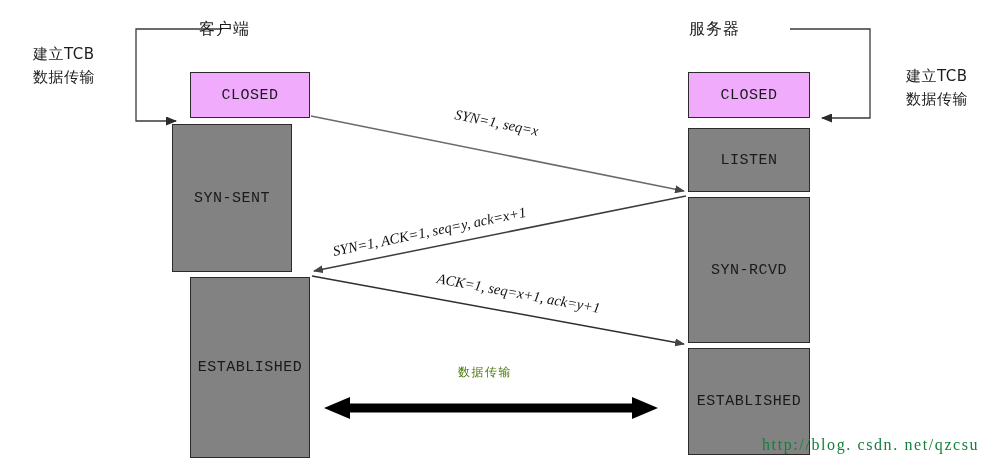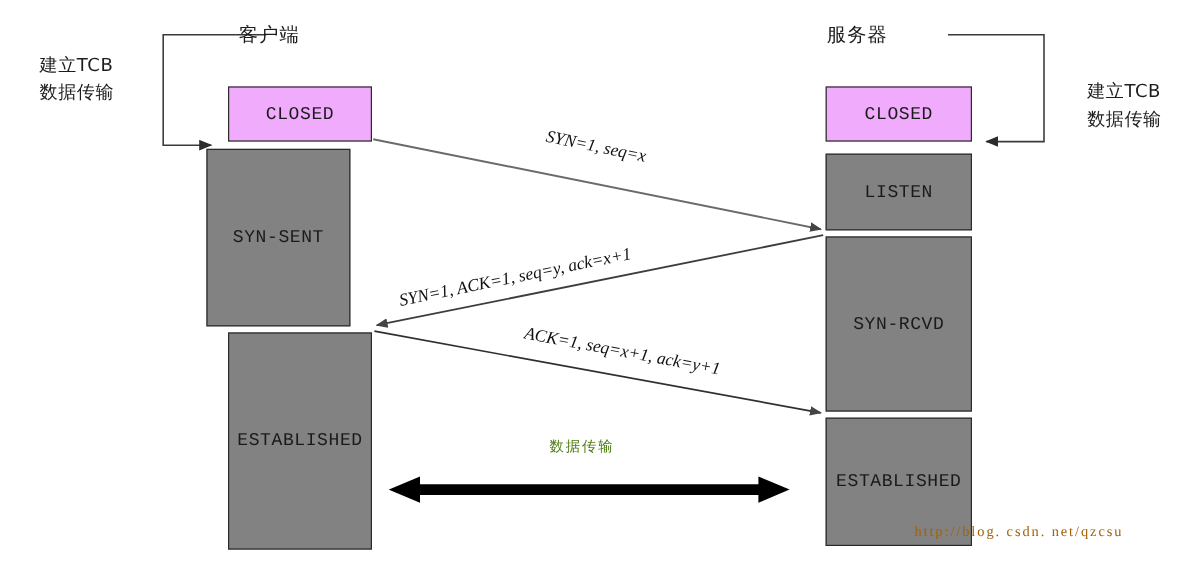--- a/index.html
+++ b/index.html
@@ -74,22 +74,22 @@
     position: absolute;
     font-family: "DejaVu Sans", "Liberation Sans", sans-serif;
     font-size: 12px;
     color: #4d7c0f;
     white-space: nowrap;
     letter-spacing: 1.5px;
   }
   .watermark {
     position: absolute;
     font-family: "Liberation Serif", "DejaVu Serif", serif;
-    font-size: 12px;
-    color: #a16207;
+    font-size: 16px;
+    color: #15803d;
     letter-spacing: 1.6px;
     white-space: nowrap;
   }
 </style>
 </head>
 <body>
 
 <div id="diagram-root">
 
   <svg class="svg-layer" viewBox="0 0 1000 472" xmlns="http://www.w3.org/2000/svg">

